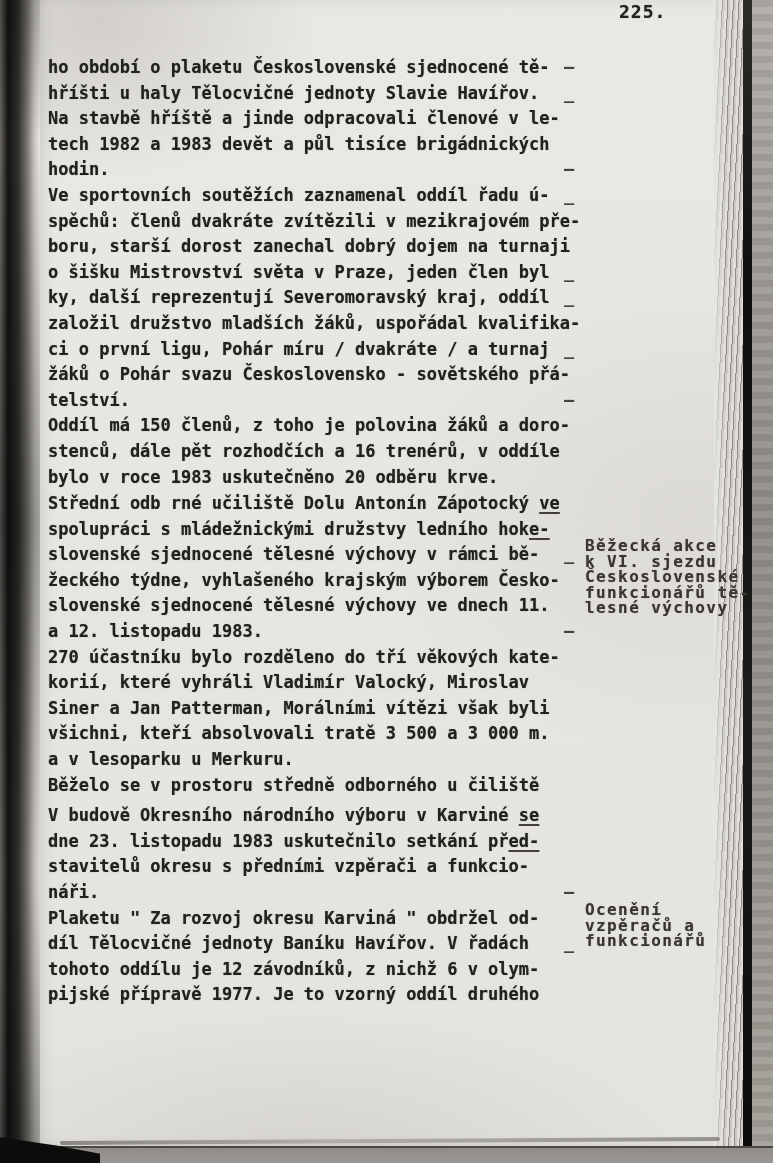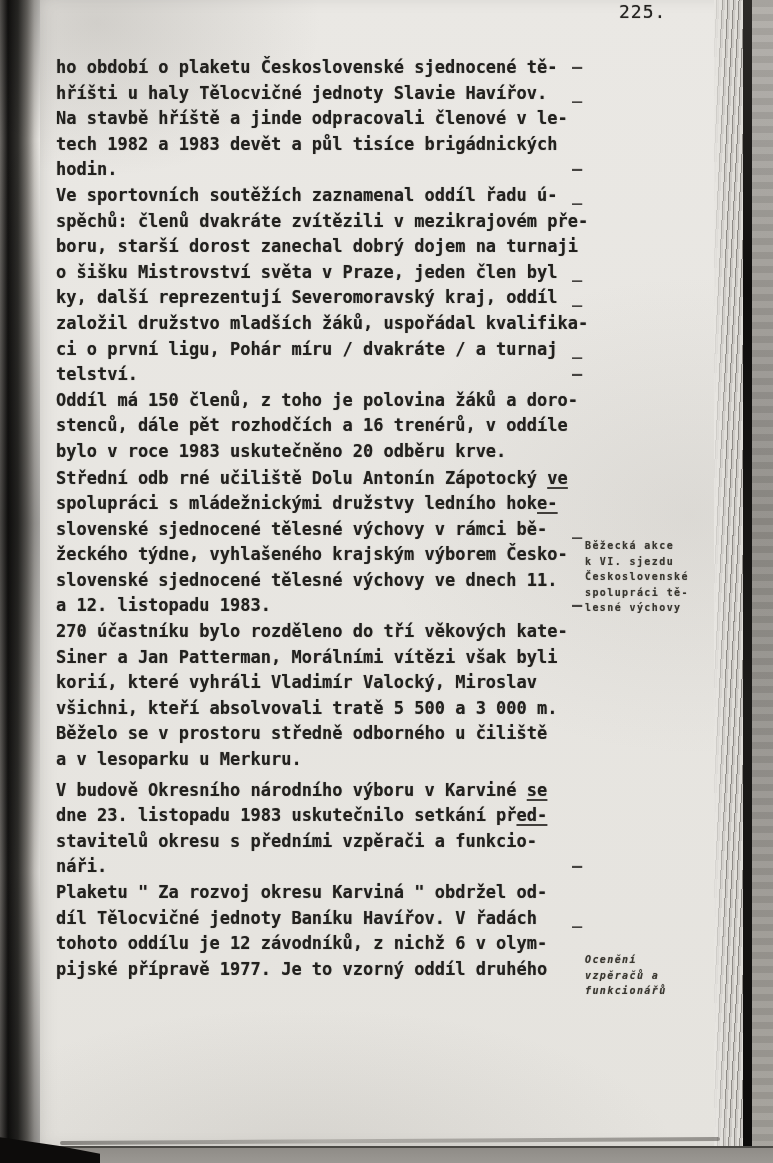--- a/index.html
+++ b/index.html
@@ -53,46 +53,46 @@
   }
   .corner-wedge{
     position:absolute;left:0;top:1130px;width:100px;height:33px;
     background:#0d0c0b;
     clip-path:polygon(0 22%,58% 48%,100% 72%,100% 100%,0 100%);
   }
 
   
   .page-number{
     position:absolute;left:619px;top:1px;
-    font-size:18px;font-weight:400;color:#242320;letter-spacing:1px;
+    font-size:18px;font-weight:700;color:#242320;letter-spacing:1px;
     text-shadow:0 0 1px rgba(30,28,25,.55);
     text-align:right;
   }
   .body-text{
-    position:absolute;left:56px;top:55px;width:545px;
+    position:absolute;left:48px;top:55px;width:545px;
     color:#22211e;font-size:17px;font-weight:700;
     text-shadow:0 0 1px rgba(32,30,27,.5);
   }
   .paragraph{margin:0;}
   .paragraph + .paragraph{margin-top:1px;}
   .paragraph.p3{margin-top:5px;}
   .line{
     position:relative;height:25.6px;line-height:25.6px;white-space:pre;
   }
   .line u{
     text-decoration-thickness:1.6px;text-underline-offset:3px;
     text-decoration-color:rgba(55,52,48,.85);
   }
   .mark{
     position:absolute;left:516px;top:0;width:28px;
     color:#454340;text-shadow:none;font-weight:700;
   }
   .margin-note{
     position:absolute;left:585px;width:158px;
-    color:#38362f;font-size:10px;font-weight:700;letter-spacing:1.4px;
+    color:#38362f;font-size:16px;font-weight:700;letter-spacing:1.4px;
     text-shadow:0 0 1px rgba(50,48,44,.45);
   }
   .note-line{height:15.6px;line-height:15.6px;white-space:pre;}
 </style>
 </head>
 <body>
 
 <div class="scan">
   <div class="paper"></div>
   <div class="binding-left"></div>
@@ -112,57 +112,58 @@
         <div class="line">Na stavbě hříště a jinde odpracovali členové v le-</div>
         <div class="line">tech 1982 a 1983 devět a půl tisíce brigádnických</div>
         <div class="line">hodin.<span class="mark">–</span></div>
         <div class="line">Ve sportovních soutěžích zaznamenal oddíl řadu ú-<span class="mark">_</span></div>
         <div class="line">spěchů: členů dvakráte zvítězili v mezikrajovém pře-</div>
         <div class="line">boru, starší dorost zanechal dobrý dojem na turnaji</div>
         <div class="line">o šišku Mistrovství světa v Praze, jeden člen byl<span class="mark">_</span></div>
         <div class="line">ky, další reprezentují Severomoravský kraj, oddíl<span class="mark">_</span></div>
         <div class="line">založil družstvo mladších žáků, uspořádal kvalifika-</div>
         <div class="line">ci o první ligu, Pohár míru / dvakráte / a turnaj<span class="mark">_</span></div>
+        <div class="line">žáků o Pohár svazu Československo - sovětského přá-</div>
         <div class="line">telství.<span class="mark">–</span></div>
         <div class="line">Oddíl má 150 členů, z toho je polovina žáků a doro-</div>
         <div class="line">stenců, dále pět rozhodčích a 16 trenérů, v oddíle</div>
         <div class="line">bylo v roce 1983 uskutečněno 20 odběru krve.</div>
       </div>
       <div class="paragraph p2">
         <div class="line">Střední odb rné učiliště Dolu Antonín Zápotocký <u>ve</u></div>
         <div class="line">spolupráci s mládežnickými družstvy ledního hok<u>e-</u></div>
         <div class="line">slovenské sjednocené tělesné výchovy v rámci bě-<span class="mark">_</span></div>
         <div class="line">žeckého týdne, vyhlašeného krajským výborem Česko-</div>
         <div class="line">slovenské sjednocené tělesné výchovy ve dnech 11.</div>
         <div class="line">a 12. listopadu 1983.<span class="mark">–</span></div>
         <div class="line">270 účastníku bylo rozděleno do tří věkových kate-</div>
+        <div class="line">korií, které vyhráli Vladimír Valocký, Miroslav</div>
         <div class="line">Siner a Jan Patterman, Morálními vítězi však byli</div>
-        <div class="line">korií, které vyhráli Vladimír Valocký, Miroslav</div>
-        <div class="line">všichni, kteří absolvovali tratě 5 500 a 3 000 m.</div>
+        <div class="line">všichni, kteří absolvovali tratě 3 500 a 3 000 m.</div>
+        <div class="line">a v lesoparku u Merkuru.</div>
         <div class="line">Běželo se v prostoru středně odborného u čiliště</div>
-        <div class="line">a v lesoparku u Merkuru.</div>
       </div>
       <div class="paragraph p3">
         <div class="line">V budově Okresního národního výboru v Karviné <u>se</u></div>
         <div class="line">dne 23. listopadu 1983 uskutečnilo setkání př<u>ed-</u></div>
         <div class="line">stavitelů okresu s předními vzpěrači a funkcio-</div>
         <div class="line">náři.<span class="mark">–</span></div>
         <div class="line">Plaketu " Za rozvoj okresu Karviná " obdržel od-</div>
         <div class="line">díl Tělocvičné jednoty Baníku Havířov. V řadách<span class="mark">_</span></div>
         <div class="line">tohoto oddílu je 12 závodníků, z nichž 6 v olym-</div>
         <div class="line">pijské přípravě 1977. Je to vzorný oddíl druhého</div>
       </div>
     </div>
   <div id="margin-notes">
       <div class="margin-note" style="top: 538px;">
         <div class="note-line">Běžecká akce</div>
         <div class="note-line">k VI. sjezdu</div>
         <div class="note-line">Československé</div>
-        <div class="note-line">spolupráci tě-</div>
+        <div class="note-line">funkcionářů tě-</div>
         <div class="note-line">lesné výchovy</div>
       </div>
-      <div class="margin-note" style="top: 952px; font-style: italic;">
+      <div class="margin-note" style="top: 902px;">
         <div class="note-line">Ocenění</div>
         <div class="note-line">vzpěračů a</div>
         <div class="note-line">funkcionářů</div>
       </div>
     </div>
 </div>
 
 </body></html>

